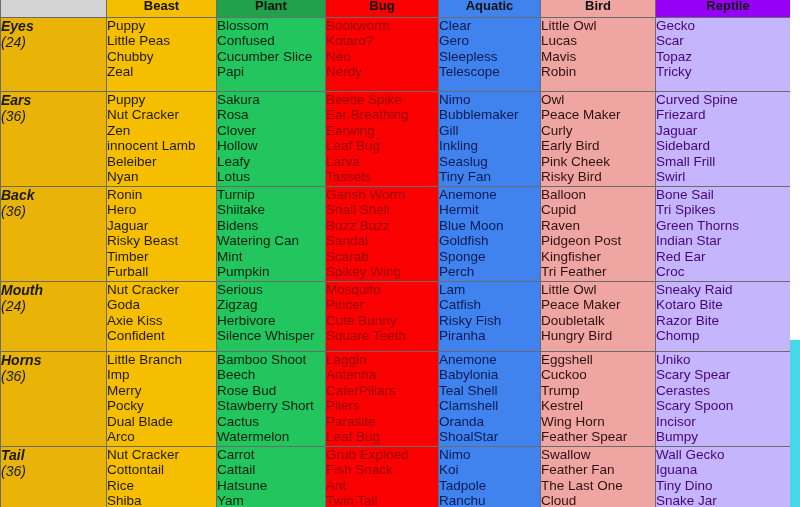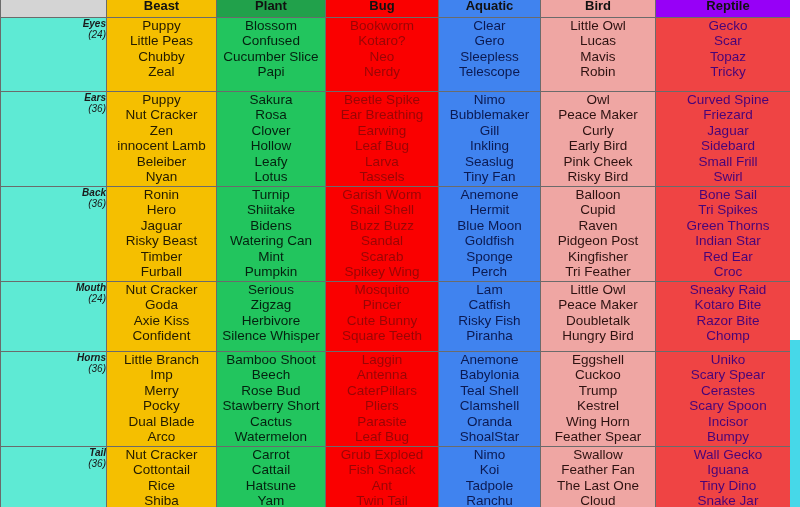--- a/index.html
+++ b/index.html
@@ -45,44 +45,43 @@
   th.h-label{background:#d4d4d4;}
   th.h-beast{background:#f5bf00;}
   th.h-plant{background:#21a14b;}
   th.h-bug{background:#fa0000;}
   th.h-aqua{background:#4083ef;}
   th.h-bird{background:#efa6a3;}
   th.h-rept{background:#9700f7;}
 
   
   td.rowlabel{
-    background:#5eead4;
-    text-align:right;
+    background:#eab308;
+    text-align:left;
     font-style:italic;
     font-weight:bold;
-    font-size:10px;
+    font-size:14px;
     color:#1a1a1a;
     vertical-align:middle;
   }
   td.rowlabel .cnt{display:block;font-style:italic;font-weight:normal;}
 
   
   td.cell{
     padding:3px 0 3px 5px;
     font-size:13.5px;
     line-height:15.4px;
     white-space:nowrap;
-    text-align:center;
   }
   td.beast{background:#f5bf00;color:#231b00;}
   td.plant{background:#22c55e;color:#04210f;}
   td.bug  {background:#fa0000;color:#990505;}
   td.aqua {background:#4083ef;color:#0b1a52;}
   td.bird {background:#efa6a3;color:#2e1211;}
-  td.rept {background:#ef4444;color:#480478;}
+  td.rept {background:#c4b5fd;color:#480478;}
 
   td.cell div{display:block;height:15.4px;}
 
   
   #cyan-sliver{
     position:absolute;
     right:0;top:340px;width:10px;height:167px;
     background:#46d8e8;
     z-index:2;
   }

